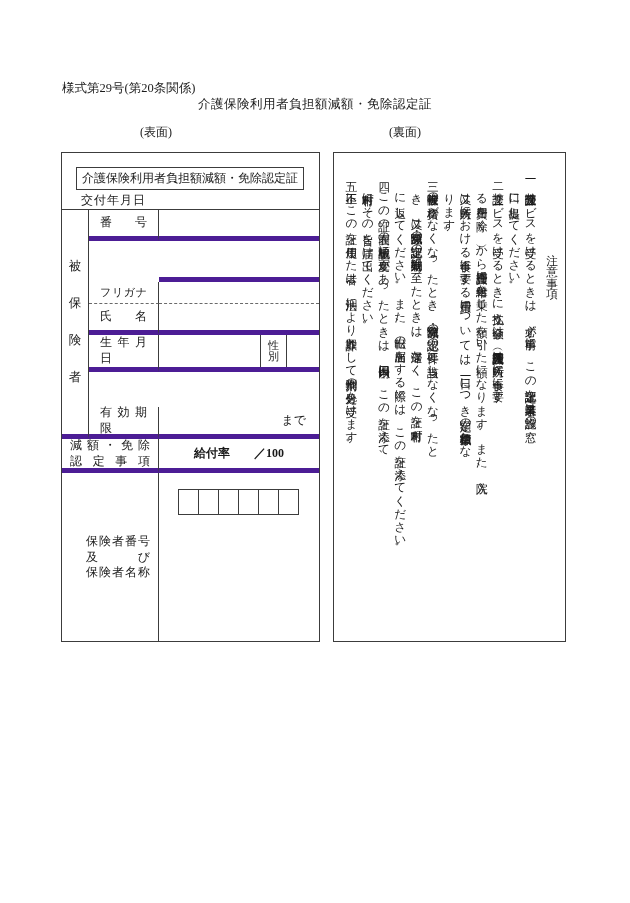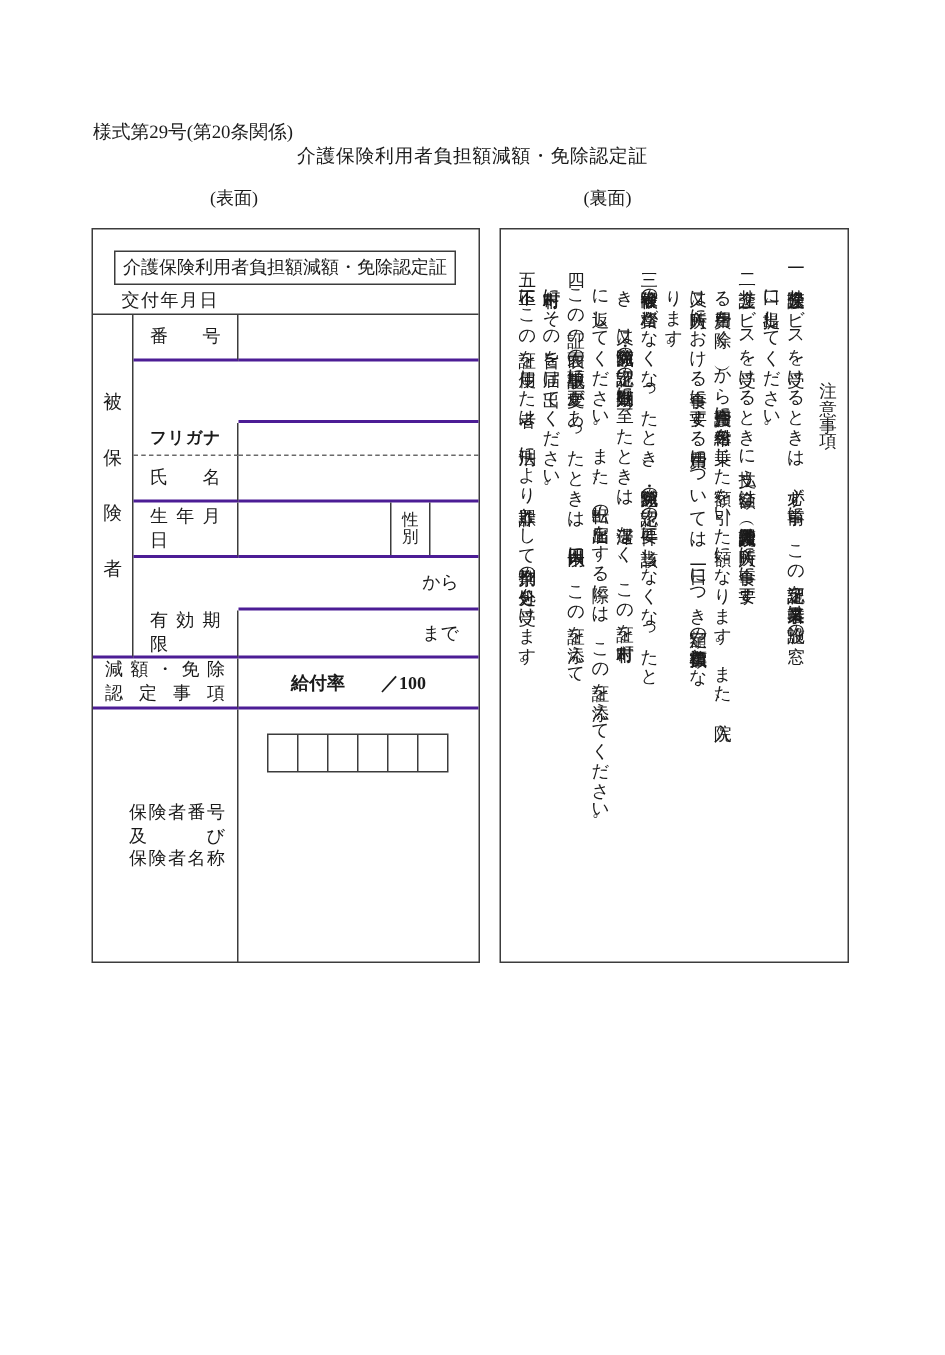--- a/index.html
+++ b/index.html
@@ -27,24 +27,24 @@
   }
   .issue-date { position:absolute; left:19px; top:39px; font-size:12px; letter-spacing:1px; }
   .front-table {
     position:absolute; left:0; top:56px; width:257px; height:433px;
     border-top:1px solid #3c3c3c;
     display:grid;
     grid-template-columns:27px 70px 1fr;
     grid-template-rows:31px 41px 22px 31px 37px 35px 32px 34px 1fr;
     font-size:12px;
   }
-  .cell { border-right:1px solid #3c3c3c; border-bottom:2px solid #4c1d95; display:flex; align-items:center; }
+  .cell { border-right:1px solid #3c3c3c; border-bottom:5px solid #4c1d95; display:flex; align-items:center; }
   .cell.no-r { border-right:none; }
   .cell.no-b { border-bottom:none; }
-  .cell.dash-b { border-bottom:1px dashed #6a6a6a;font-weight:bold; }
+  .cell.dash-b { border-bottom:1px dashed #6a6a6a; }
   .lbl { padding:0 11px; flex-direction:column; justify-content:center; align-items:stretch; }
   .lbl > div { text-align:justify; text-align-last:justify; line-height:1.3; }
   .lbl-wide { padding:0 8px; }
   .insured-cell {
     grid-row:1/8; grid-column:1/2;
     justify-content:center; text-align:center;
     white-space:pre-line; line-height:37px; font-size:12.5px;
   }
   .val { padding:0 13px; }
   .val-right { justify-content:flex-end; }
@@ -134,23 +134,20 @@
       <div class="cell lbl" style="grid-row:5;grid-column:2;">
         <div>生年月日</div>
       </div>
       <div class="cell no-r birth-wrap" style="grid-row:5;grid-column:3;">
         <div class="birth-value"></div>
         <div class="sex-label">性
 別</div>
         <div class="sex-value"></div>
       </div>
 
-      <div class="cell no-r val val-right" style="grid-row:6;grid-column:3;">
-        <span>から</span>
-      </div>
 
       <div class="cell lbl" style="grid-row:7;grid-column:2;">
         <div>有効期限</div>
       </div>
       <div class="cell no-r val val-right" style="grid-row:7;grid-column:3;">
         <span>まで</span>
       </div>
 
       <div class="cell lbl lbl-wide span2" style="grid-row:8;">
         <div>減額・免除</div>

